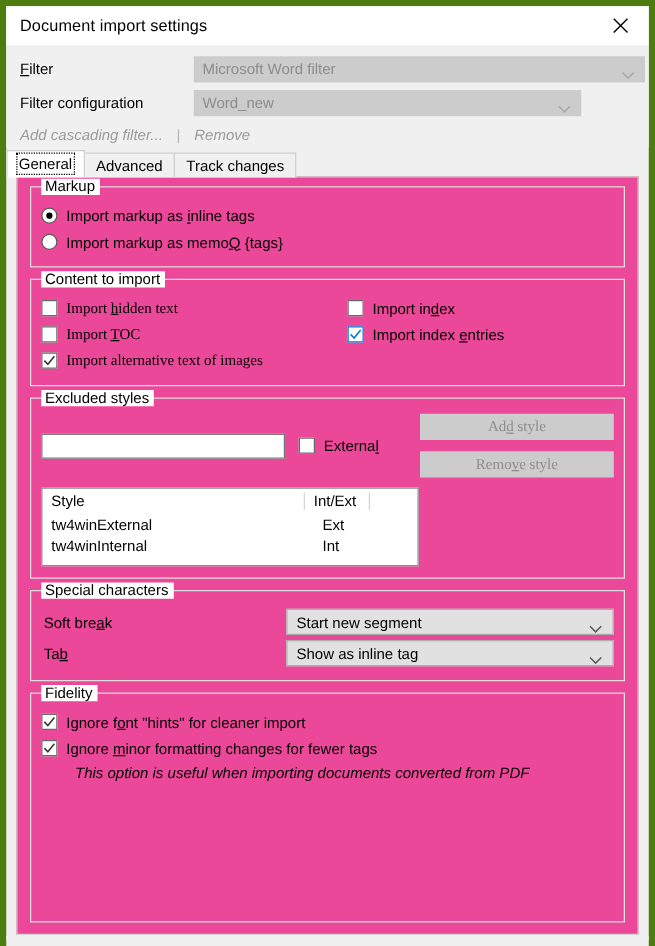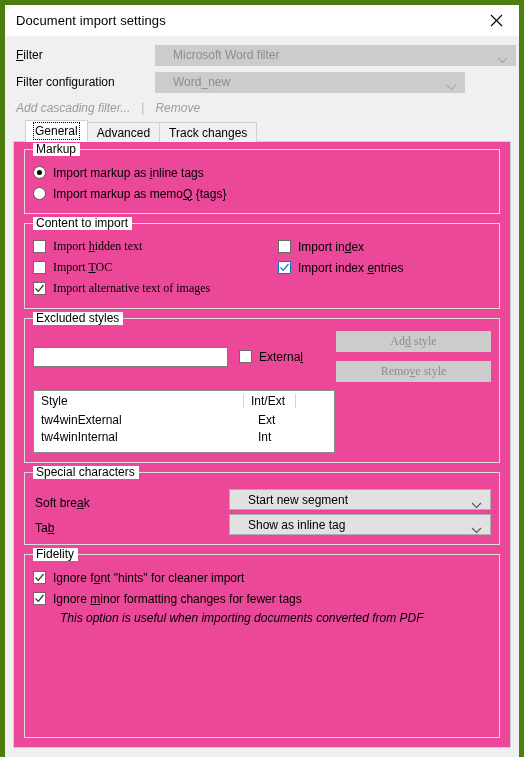--- a/index.html
+++ b/index.html
@@ -68,21 +68,21 @@
     box-sizing: border-box;
     font-size: 12px;
   }
 
   .combo {
     height: 21px;
     box-sizing: border-box;
     display: flex;
     align-items: center;
     position: relative;
-    padding-left: 18px;
+    padding-left: 7px;
     font-size: 12px;
     user-select: none;
   }
   .combo .chev {
     position: absolute;
     right: 8px; top: 50%;
     margin-top: -2px;
   }
   .combo.disabled {
     background: #cccccc;
@@ -106,21 +106,21 @@
     align-items: center;
     gap: 0px;
   }
   .links .lk { cursor: default; font-style: italic; }
   .links .sep { margin: 0 11px; color: #b5b5b5; }
 
   
   .tabstrip {
     display: flex;
     align-items: flex-end;
-    padding-left: 20px;
+    padding-left: 0;
     height: 22px;
     margin-top: 2px;
     position: relative;
     z-index: 3;
   }
   .tab {
     height: 20px;
     line-height: 20px;
     padding: 0 9px;
     font-size: 12px;
@@ -269,21 +269,21 @@
   .sl-head .c.b { border-right: 1px solid #d5d5d5; }
   .sl-row { display: flex; height: 17px; align-items: center; }
   .sl-row .c { padding-left: 7px; }
   .col-style { width: 210px; }
   .col-intext { width: 52px; }
   .col-pad { flex: 1; }
 
   
   .sc-row {
     display: flex;
-    align-items: flex-end;
+    align-items: center;
     height: 25px;
   }
   .sc-label { width: 202px; padding-left: 2px; font-size: 12px; }
   .sc-combo { width: 272px; }
 
   
   .hint {
     font-style: italic;
     font-size: 12px;
     padding-left: 27px;

